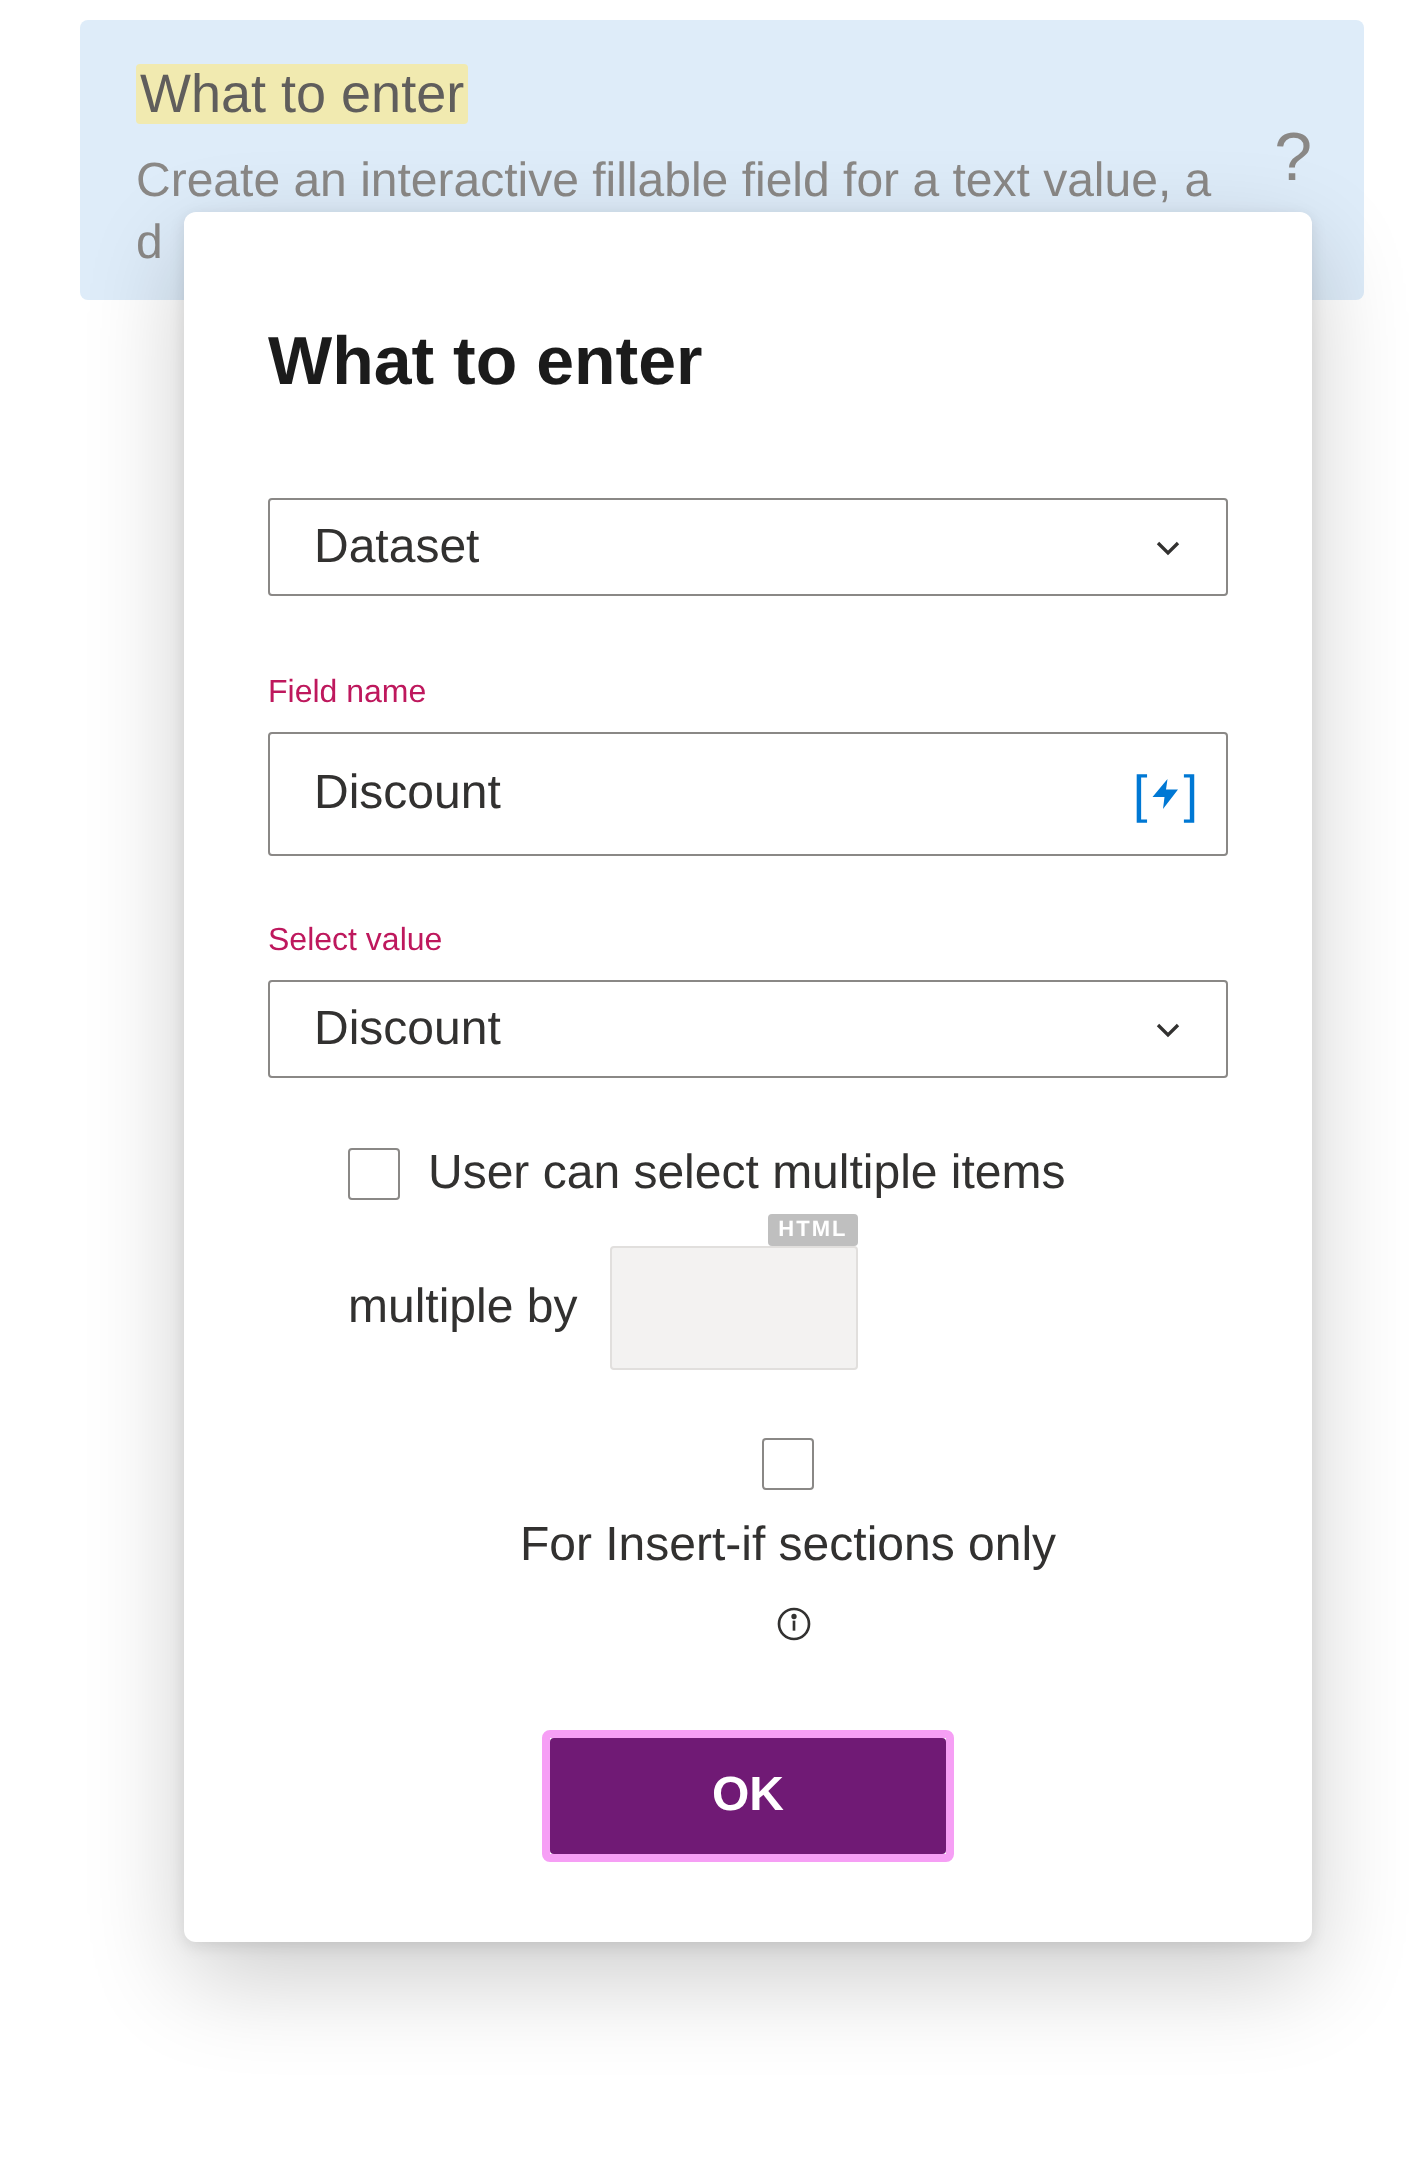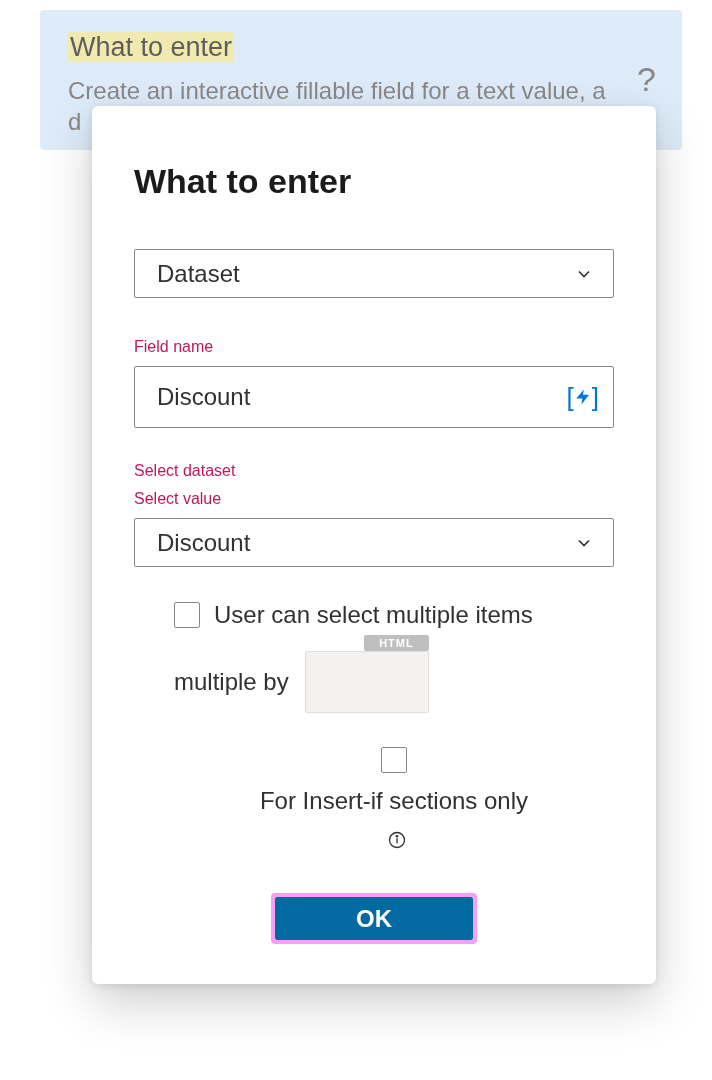--- a/index.html
+++ b/index.html
@@ -150,21 +150,21 @@
       border-radius: 2px;
     }
     .html-badge {
       position: absolute;
       top: -16px;
       right: 0;
       background: #bfbfbf;
       color: #fff;
       font-size: 11px;
       letter-spacing: 1px;
-      padding: 2px 15px;
+      padding: 2px 5px;
       border-radius: 2px;
       font-weight: 600;
     }
 
     .check-row.second { margin-top: 34px; align-items: center; flex-direction: column; }
     .info-icon {
       display: inline-flex;
       width: 22px;
       height: 22px;
       align-items: center;
@@ -190,25 +190,25 @@
       align-items: center;
       justify-content: center;
       cursor: pointer;
     }
     .btn-primary-wrap {
       border: 4px solid #f69ff5;
       border-radius: 4px;
       padding: 0;
     }
     .btn-primary {
-      background: #0369a1;
+      background: #701a75;
       color: #fff;
       border: none;
       min-width: 198px;
-      height: 43px;
+      height: 58px;
     }
     .btn-secondary {
       background: #fff;
       color: #323130;
       border: 1px solid #8a8886;
     }
   </style>
 </head>
 <body>
 
@@ -239,21 +239,20 @@
       <span class="input-text">Discount</span>
       <span class="bolt-box">
         <span style="color:#0078d4;">[</span>
           <svg width="18" height="26" viewBox="0 0 24 24" fill="#0078d4">
             <polygon points="13 2 3 14 11 14 10 22 20 9 12 9 13 2"></polygon>
           </svg>
           <span style="color:#0078d4;">]</span>
       </span>
     </div>
 
-    <div class="field-label">Select dataset</div>
 
     <div class="field-label">Select value</div>
     <div class="control">
       <span>Discount</span>
       <span class="chevron">
         <svg width="20" height="20" viewBox="0 0 24 24" fill="none" stroke-width="2">
             <polyline points="6 9 12 15 18 9"></polyline>
           </svg>
       </span>
     </div>

